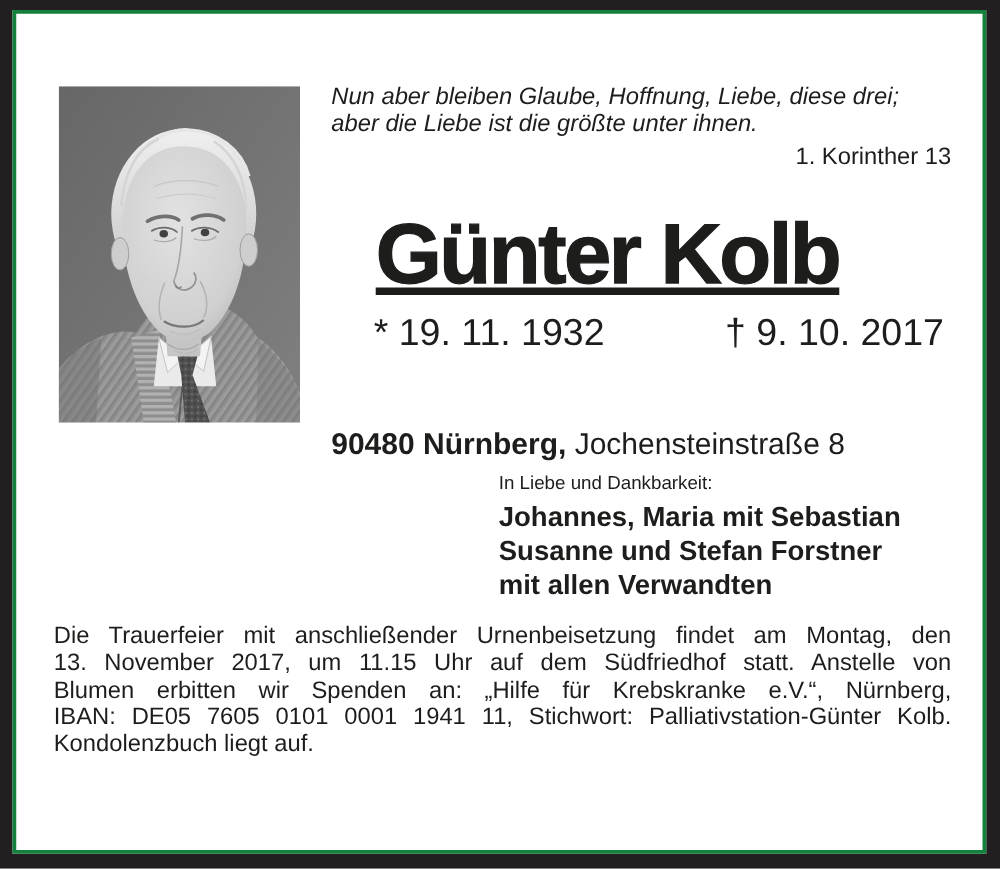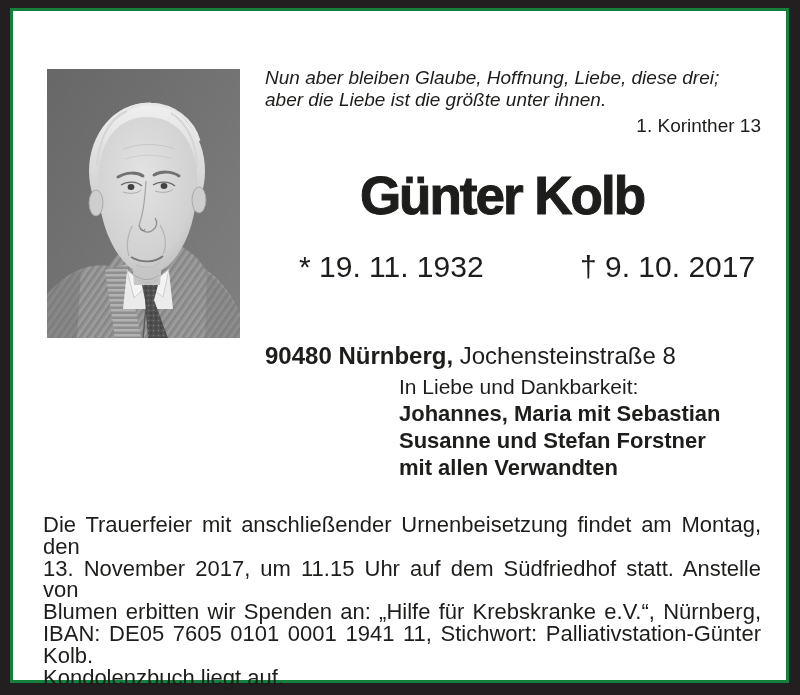--- a/index.html
+++ b/index.html
@@ -32,29 +32,30 @@
     line-height:22px;
   }
   .quote .q-line{font-style:italic;}
   .quote .attribution{
     font-style:normal;
     text-align:right;
     margin-top:4px;
   }
   .name{
     position:absolute;
-    left:244px;top:158px;
+    left:228px;top:158px;
     width:490px;
     text-align:center;
-    font-size:53px;
+    font-size:68px;
     font-weight:bold;
     letter-spacing:-2px;
     line-height:1;
     -webkit-text-stroke:1px #1d1d1b;
     white-space:nowrap;
+    text-decoration:underline;
   }
   .date{
     position:absolute;
     top:241px;
     font-size:30px;
     line-height:1;
   }
   .date.birth{left:286px;}
   .date.death{left:567px;}
   .address{
@@ -64,27 +65,27 @@
     line-height:1;
     white-space:nowrap;
     margin-top:27px;
   }
   .address .city{font-weight:bold;}
   .family{
     position:absolute;
     left:386px;top:362px;
     line-height:27px;
   }
-  .family .intro{font-size:21px;}
+  .family .intro{font-size:15px;}
   .family .member{font-size:22px;font-weight:bold;}
   .announcement{
     position:absolute;
-    left:30px;top:503px;
+    left:30px;top:487px;
     width:718px;
-    font-size:22px;
+    font-size:19px;
     line-height:21.8px;
   }
   .announcement .a-line{
     text-align:justify;
     text-align-last:justify;
   }
   .announcement .a-line.last{
     text-align:right;
     text-align-last:left;
   }

